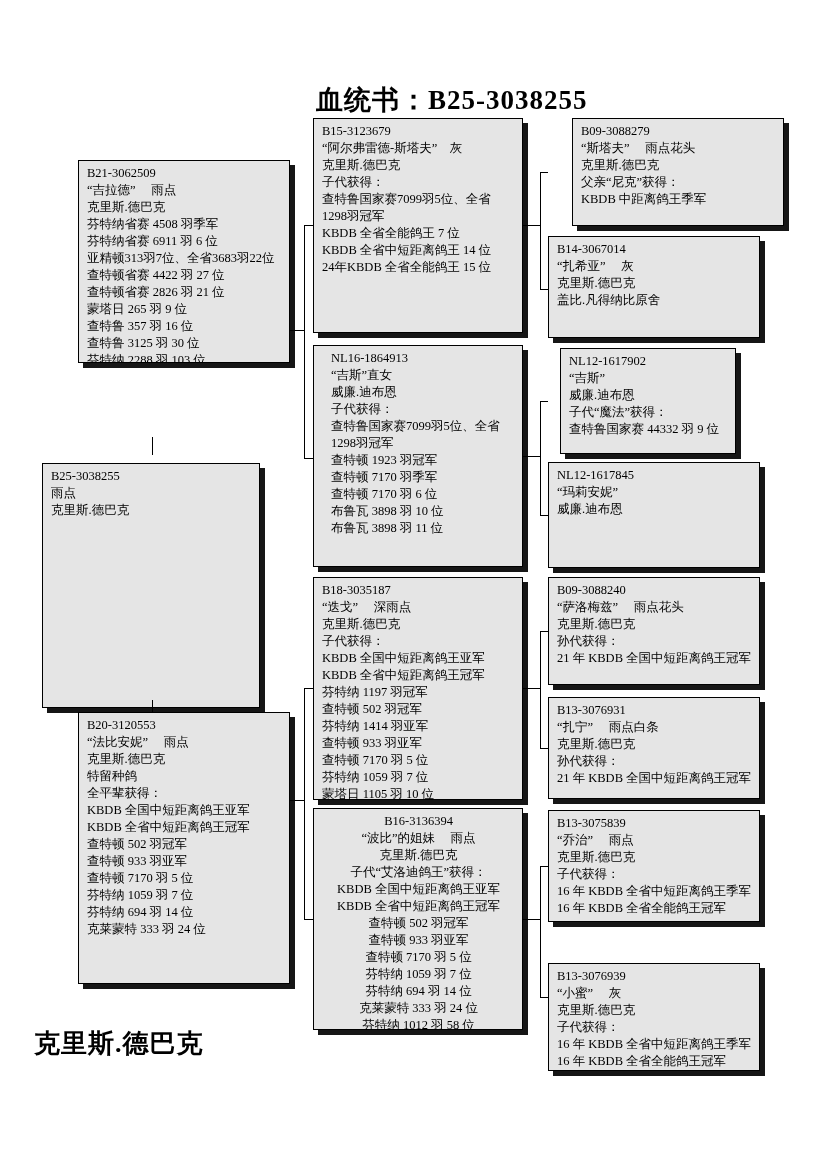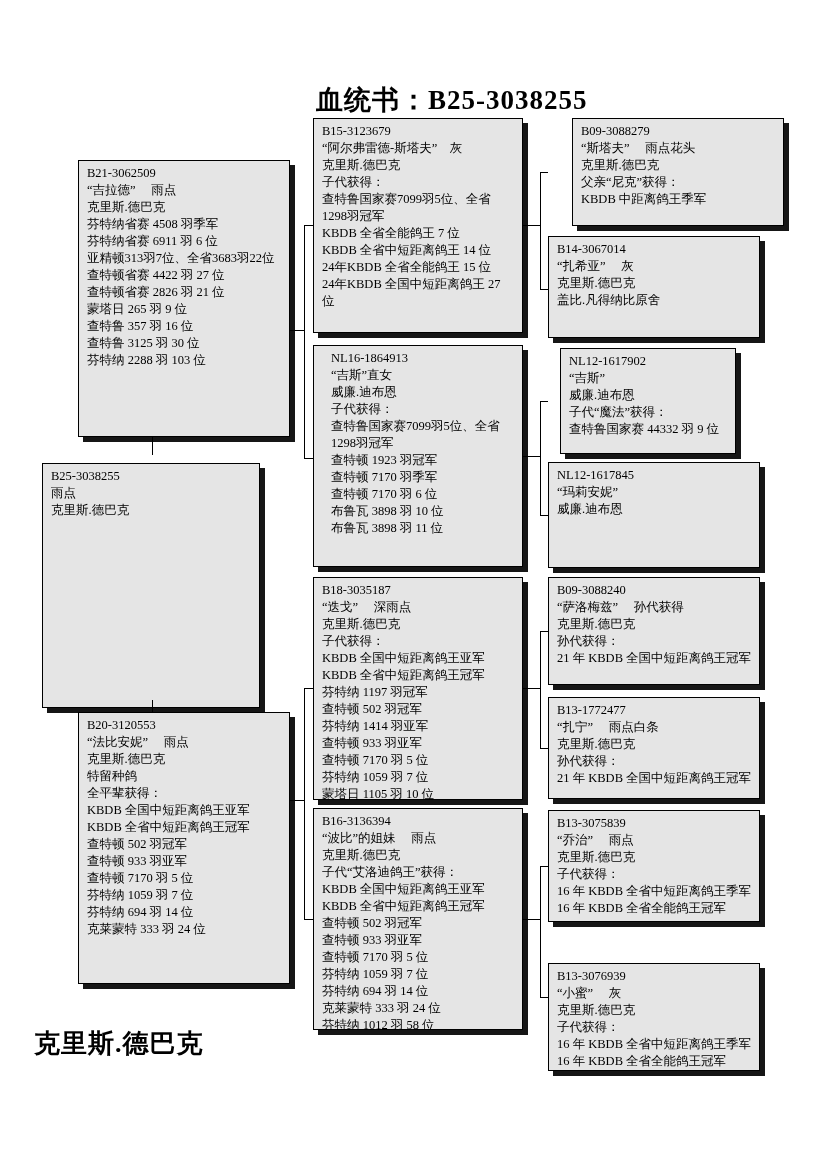--- a/index.html
+++ b/index.html
@@ -28,26 +28,26 @@
     border:1px solid #000;
     box-shadow:5px 5px 0 #161616;
     padding:4px 7px 2px 8px;
     box-sizing:border-box;
     overflow:hidden;
   }
   .box-id { font-size:12.5px; line-height:17px; white-space:nowrap; }
   .box-line { font-size:12.5px; line-height:17px; }
   
   .b-subject { left:42px;  top:455px; width:218px; height:245px;margin-top:8px; }
-  .b-father  { left:78px;  top:160px; width:212px; height:277px; }
+  .b-father  { left:78px;  top:160px; width:212px; height:203px; }
   .b-mother  { left:78px;  top:712px; width:212px; height:272px; }
   .b-pgf     { left:313px; top:118px; width:210px; height:215px; }
   .b-pgm     { left:313px; top:345px; width:210px; height:222px;padding-left:17px; }
   .b-mgf     { left:313px; top:577px; width:210px; height:223px; }
-  .b-mgm     { left:313px; top:808px; width:210px; height:222px; }
+  .b-mgm     { left:313px; top:808px; width:210px; height:222px;text-align:center; }
   .b-ggf1    { left:572px; top:118px; width:212px; height:108px; }
   .b-ggm1    { left:548px; top:236px; width:212px; height:102px; }
   .b-ggf2    { left:560px; top:348px; width:176px; height:106px; }
   .b-ggm2    { left:548px; top:462px; width:212px; height:106px; }
   .b-ggf3    { left:548px; top:577px; width:212px; height:108px; }
   .b-ggm3    { left:548px; top:697px; width:212px; height:102px; }
   .b-ggf4    { left:548px; top:810px; width:212px; height:112px; }
   .b-ggm4    { left:548px; top:943px; width:212px; height:108px;margin-top:20px; }
   
   .hline, .vline { position:absolute; background:#000; }
@@ -106,21 +106,20 @@
   <div class="box b-pgf">
     <div class="box-id">B15-3123679</div>
     <div>
         <div class="box-line">“阿尔弗雷德-斯塔夫”　灰</div>
         <div class="box-line">克里斯.德巴克</div>
         <div class="box-line">子代获得：</div>
         <div class="box-line">查特鲁国家赛7099羽5位、全省1298羽冠军</div>
         <div class="box-line">KBDB 全省全能鸽王 7 位</div>
         <div class="box-line">KBDB 全省中短距离鸽王 14 位</div>
         <div class="box-line">24年KBDB 全省全能鸽王 15 位</div>
-        <div class="box-line">24年KBDB 全国中短距离鸽王 27 位</div>
       </div>
   </div>
   <div class="box b-pgm">
     <div class="box-id">NL16-1864913</div>
     <div>
         <div class="box-line">“吉斯”直女</div>
         <div class="box-line">威廉.迪布恩</div>
         <div class="box-line">子代获得：</div>
         <div class="box-line">查特鲁国家赛7099羽5位、全省1298羽冠军</div>
         <div class="box-line">查特顿 1923 羽冠军</div>
@@ -194,28 +193,28 @@
   <div class="box b-ggm2">
     <div class="box-id">NL12-1617845</div>
     <div>
         <div class="box-line">“玛莉安妮”</div>
         <div class="box-line">威廉.迪布恩</div>
       </div>
   </div>
   <div class="box b-ggf3">
     <div class="box-id">B09-3088240</div>
     <div>
-        <div class="box-line">“萨洛梅兹”　 孙代获得</div>
+        <div class="box-line">“萨洛梅兹”　 雨点花头</div>
         <div class="box-line">克里斯.德巴克</div>
         <div class="box-line">孙代获得：</div>
         <div class="box-line">21 年 KBDB 全国中短距离鸽王冠军</div>
       </div>
   </div>
   <div class="box b-ggm3">
-    <div class="box-id">B13-1772477</div>
+    <div class="box-id">B13-3076931</div>
     <div>
         <div class="box-line">“扎宁”　 雨点白条</div>
         <div class="box-line">克里斯.德巴克</div>
         <div class="box-line">孙代获得：</div>
         <div class="box-line">21 年 KBDB 全国中短距离鸽王冠军</div>
       </div>
   </div>
   <div class="box b-ggf4">
     <div class="box-id">B13-3075839</div>
     <div>

